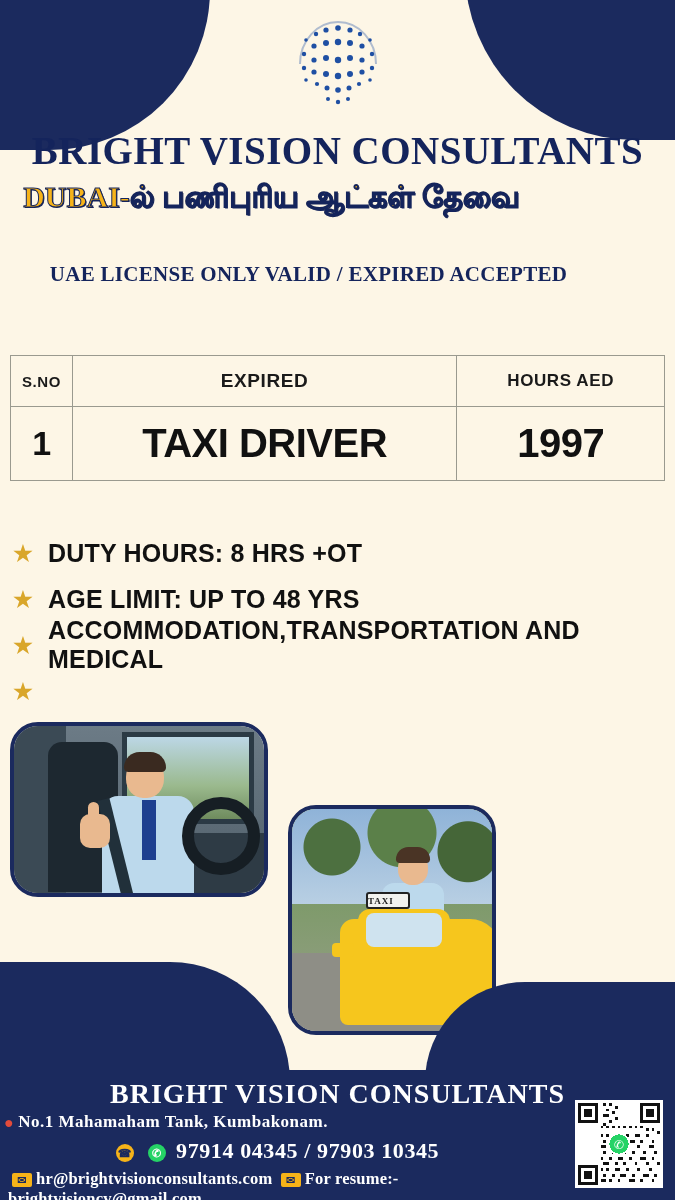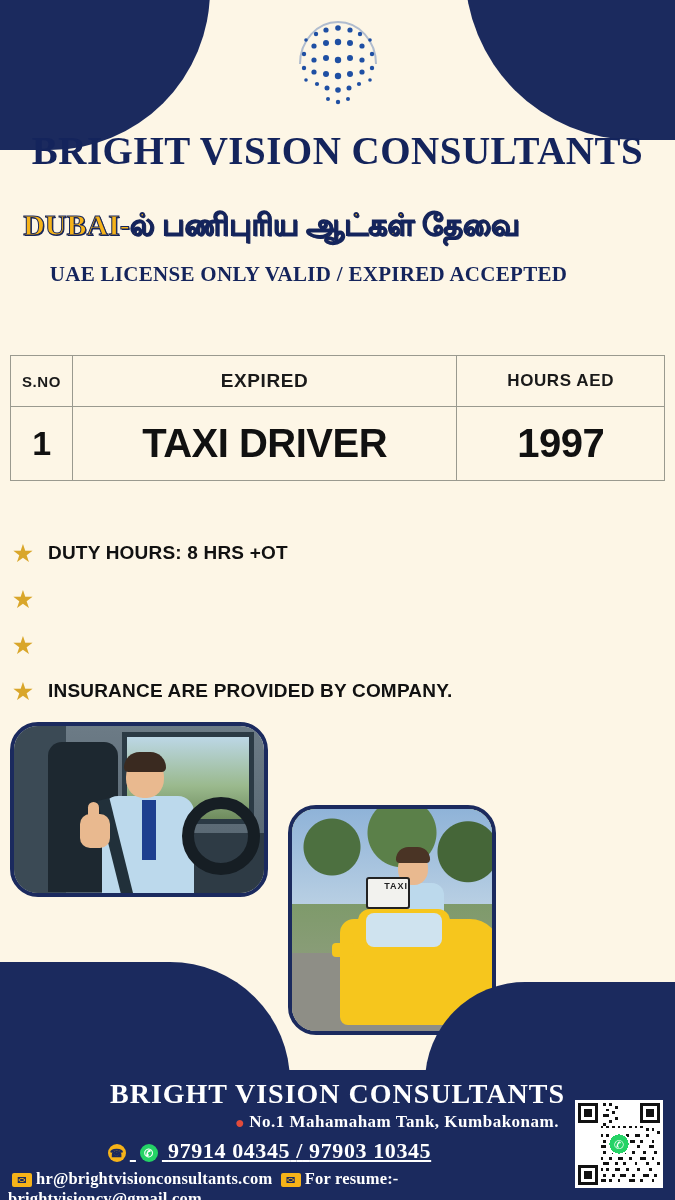--- a/index.html
+++ b/index.html
@@ -50,21 +50,21 @@
     font-family: "Liberation Serif", serif;
     font-weight: bold;
     font-size: 39px;
     letter-spacing: 0.5px;
     color: #14245c;
     text-transform: uppercase;
     font-variant: small-caps;
   }
   .tamil-line {
     position: absolute;
-    top: 208px; left: 0; width: 543px;
+    top: 180px; left: 0; width: 543px;
     text-align: center;
     font-family: "Liberation Serif", serif;
     font-weight: bold;
     font-size: 30px;
     color: #f6b319;
     -webkit-text-stroke: 1px #14245c;
     text-shadow: 1px 1px 0 #14245c;
   }
   .license-line {
     position: absolute;
@@ -125,21 +125,21 @@
   .star {
     width: 26px; height: 26px;
     flex: 0 0 26px;
     margin-right: 12px;
     color: #d9a62a;
     font-size: 25px;
     line-height: 26px;
     text-align: center;
   }
   .bullet-text {
-    font-size: 19px;
+    font-size: 25px;
     font-weight: bold;
     color: #111;
     letter-spacing: 0.2px;
   }
 
   
   .photo {
     position: absolute;
     overflow: hidden;
     border-radius: 28px;
@@ -177,21 +177,21 @@
   .taxi-scene { position: absolute; inset: 0; background: linear-gradient(180deg,#96b27c 0%, #7d9a69 40%, #9aa08c 100%); }
   .taxi-trees { position: absolute; left:0; top:0; width:100%; height:95px; background:
      radial-gradient(circle at 20% 40%, #4d7040 0 28px, transparent 29px),
      radial-gradient(circle at 55% 25%, #5b8049 0 34px, transparent 35px),
      radial-gradient(circle at 88% 45%, #456638 0 30px, transparent 31px),
      linear-gradient(180deg,#8fb3d8 0%, #b8cfe3 100%); }
   .taxi-road { position:absolute; left:0; bottom:0; width:100%; height:78px; background:#8e8e86; }
   .taxi-body { position:absolute; left:48px; bottom:6px; width:160px; height:106px; background:#f6c61d; border-radius:14px 30px 8px 8px; }
   .taxi-cab { position:absolute; left:66px; bottom:78px; width:92px; height:44px; background:#f6c61d; border-radius:12px 12px 0 0; }
   .taxi-glass { position:absolute; left:74px; bottom:84px; width:76px; height:34px; background:#cfe3ef; border-radius:8px; }
-  .taxi-sign { position:absolute; left:74px; bottom:122px; width:44px; height:32px; background:#f2f2ee; border:2px solid #222; border-radius:3px; font-size:9px; font-weight:bold; text-align:right; color:#222; line-height:14px; letter-spacing:1px; }
+  .taxi-sign { position:absolute; left:74px; bottom:122px; width:44px; height:17px; background:#f2f2ee; border:2px solid #222; border-radius:3px; font-size:9px; font-weight:bold; text-align:left; color:#222; line-height:14px; letter-spacing:1px;font-family:Liberation Serif, serif; }
   .taxi-mirror { position:absolute; left:40px; bottom:74px; width:22px; height:14px; background:#f6c61d; border-radius:4px; }
   .t-head { position:absolute; left:106px; top:42px; width:30px; height:34px; background:#e9b98f; border-radius:50% 50% 45% 45%; }
   .t-hair { position:absolute; left:104px; top:38px; width:34px; height:16px; background:#4a3425; border-radius:17px 17px 5px 5px; }
   .t-body { position:absolute; left:90px; top:74px; width:62px; height:72px; background:#bcd9ec; border-radius:12px 12px 0 0; }
   .t-arms { position:absolute; left:88px; top:104px; width:66px; height:18px; background:#a9cde4; border-radius:9px; }
   .t-legs { position:absolute; left:95px; top:143px; width:52px; height:64px; background:#3c4f77; border-radius:4px 4px 6px 6px; }
   .t-legs:after { content:""; position:absolute; left:24px; top:0; width:5px; height:64px; background:#2f3f60; }
 
   
   .footer {
@@ -223,37 +223,36 @@
     font-family: "Liberation Serif", serif;
     font-weight: bold;
     font-size: 28px;
     letter-spacing: 1px;
     font-variant: small-caps;
     text-transform: uppercase;
   }
   .footer-addr {
     position: absolute;
     top: 42px; left: 0; width: 559px;
-    text-align: right;
+    text-align: left;
     color: #fff;
     font-family: "Liberation Serif", serif;
     font-weight: bold;
     font-size: 17px;
     letter-spacing: 0.5px;
   }
   .footer-phones {
     position: absolute;
-    top: 68px; left: 0; width: 535px;
+    top: 68px; left: 8px; width: 535px;
     text-align: center;
     color: #fff;
     font-family: "Liberation Serif", serif;
     font-weight: bold;
     font-size: 22px;
     letter-spacing: 0.6px;
-    text-decoration: underline;
   }
   .footer-emails {
     position: absolute;
     top: 99px; left: 8px; width: 575px;
     text-align: left;
     color: #fff;
     font-family: "Liberation Serif", serif;
     font-weight: bold;
     font-size: 16.5px;
     letter-spacing: 0.2px;
@@ -362,27 +361,28 @@
     </tbody>
   </table>
 
   <div class="bullets">
     <div class="bullet-row">
       <span class="star">★</span>
       <span class="bullet-text">DUTY HOURS: 8 HRS +OT</span>
     </div>
     <div class="bullet-row">
       <span class="star">★</span>
+      <span class="bullet-text">AGE LIMIT: UP TO 48 YRS</span>
     </div>
     <div class="bullet-row">
       <span class="star">★</span>
+      <span class="bullet-text">ACCOMMODATION,TRANSPORTATION AND MEDICAL</span>
     </div>
     <div class="bullet-row">
       <span class="star">★</span>
-      <span class="bullet-text">INSURANCE ARE PROVIDED BY COMPANY.</span>
     </div>
   </div>
 
   <div class="photo photo-bus">
     <div class="bus-scene">
       <div class="bus-pillar"></div>
       <div class="bus-window"></div>
       <div class="bus-seat"></div>
       <div class="bus-dash"></div>
       <div class="d-body"></div>

